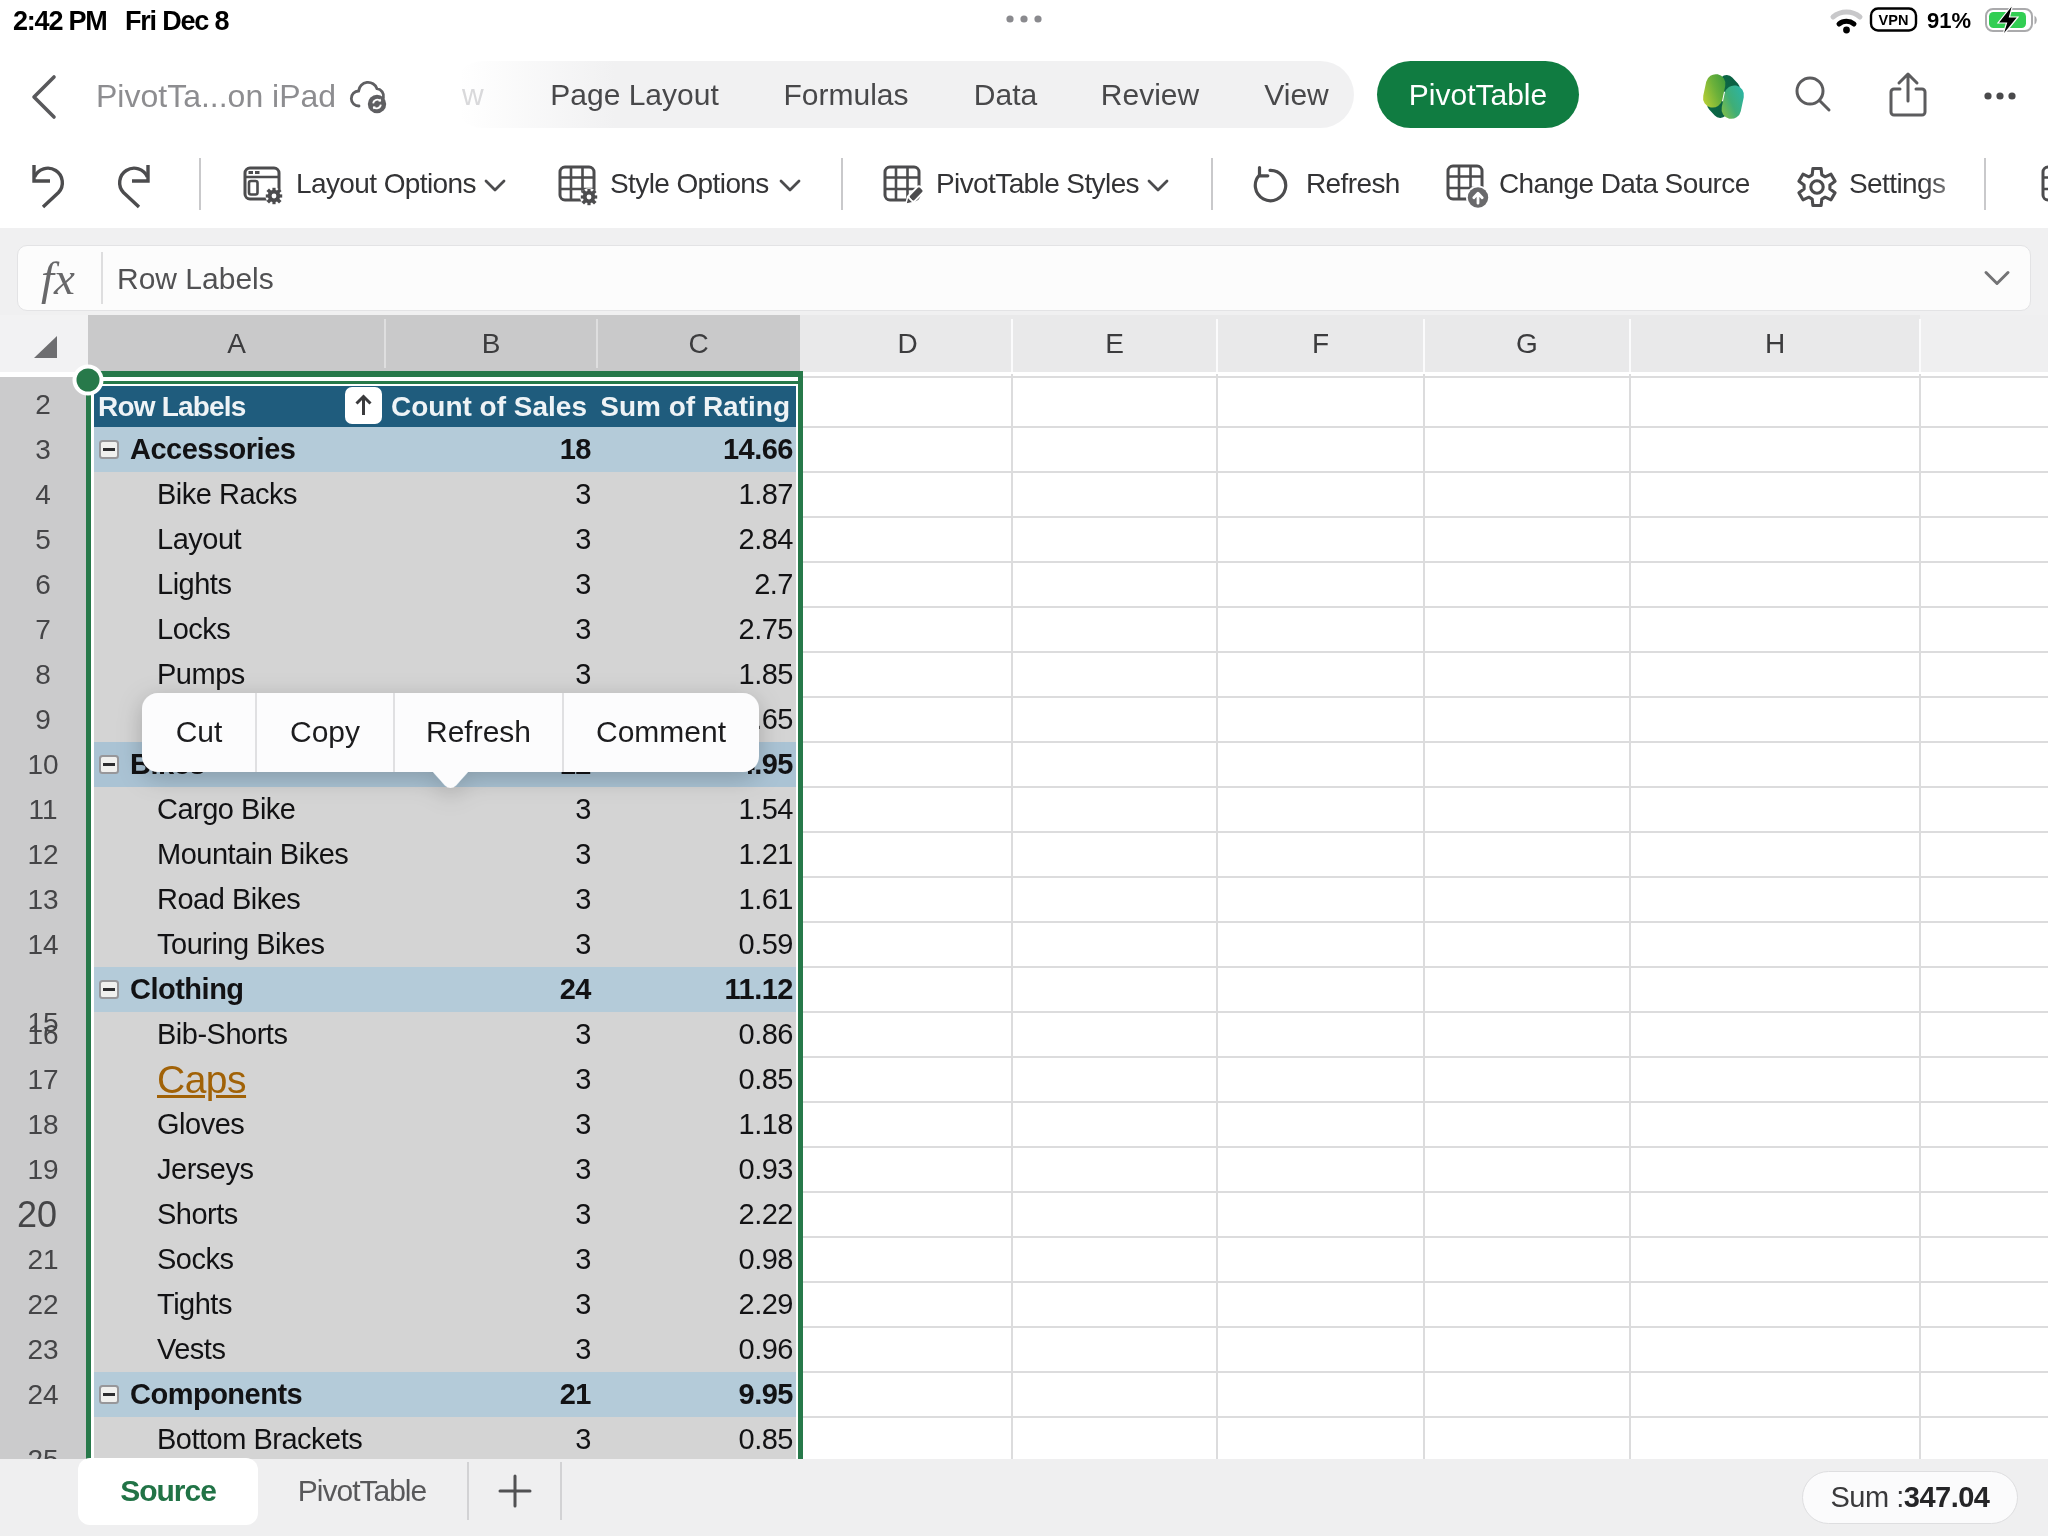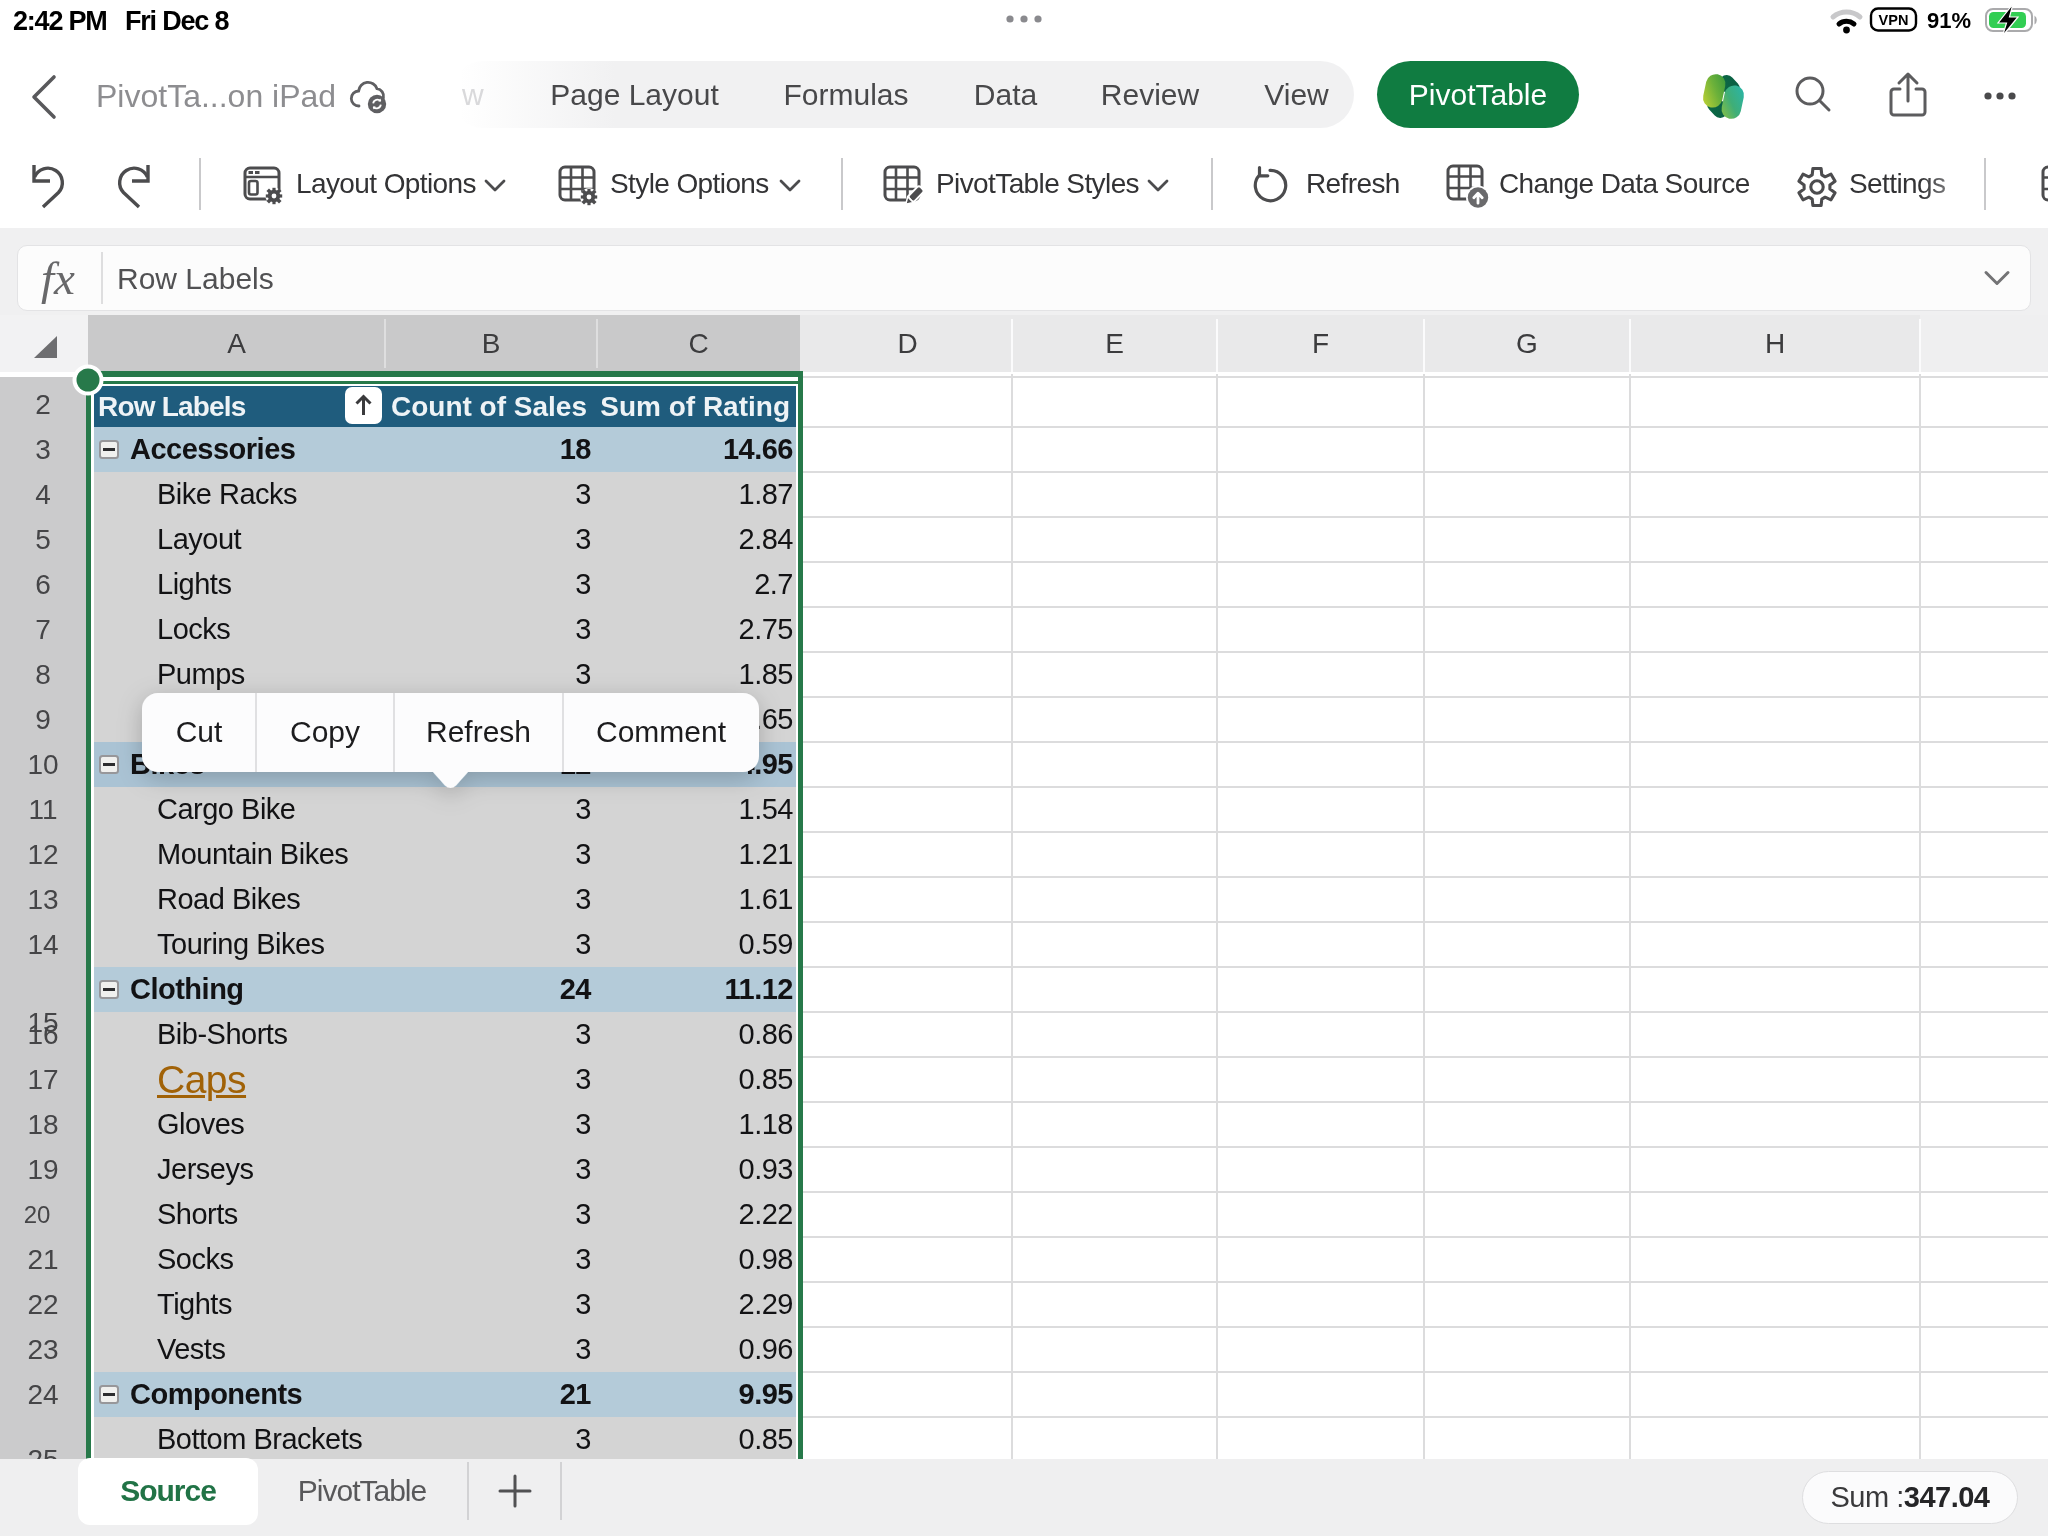--- a/index.html
+++ b/index.html
@@ -248,21 +248,21 @@
 <div style="position:absolute;left:0px;top:742px;width:86px;height:45px;font-size:28px;color:#454547;text-align:center;line-height:45px;">10</div>
 <div style="position:absolute;left:0px;top:787px;width:86px;height:45px;font-size:28px;color:#454547;text-align:center;line-height:45px;">11</div>
 <div style="position:absolute;left:0px;top:832px;width:86px;height:45px;font-size:28px;color:#454547;text-align:center;line-height:45px;">12</div>
 <div style="position:absolute;left:0px;top:877px;width:86px;height:45px;font-size:28px;color:#454547;text-align:center;line-height:45px;">13</div>
 <div style="position:absolute;left:0px;top:922px;width:86px;height:45px;font-size:28px;color:#454547;text-align:center;line-height:45px;">14</div>
 <div style="position:absolute;left:0px;top:967px;width:86px;height:45px;font-size:28px;color:#454547;text-align:center;line-height:45px;margin-top:33px;">15</div>
 <div style="position:absolute;left:0px;top:1012px;width:86px;height:45px;font-size:28px;color:#454547;text-align:center;line-height:45px;">16</div>
 <div style="position:absolute;left:0px;top:1057px;width:86px;height:45px;font-size:28px;color:#454547;text-align:center;line-height:45px;">17</div>
 <div style="position:absolute;left:0px;top:1102px;width:86px;height:45px;font-size:28px;color:#454547;text-align:center;line-height:45px;">18</div>
 <div style="position:absolute;left:0px;top:1147px;width:86px;height:45px;font-size:28px;color:#454547;text-align:center;line-height:45px;">19</div>
-<div style="position:absolute;left:0px;top:1192px;width:74px;height:45px;font-size:24px;color:#454547;text-align:center;line-height:45px;">20</div>
+<div style="position:absolute;left:0px;top:1192px;width:74px;height:45px;font-size:36px;color:#454547;text-align:center;line-height:45px;">20</div>
 <div style="position:absolute;left:0px;top:1237px;width:86px;height:45px;font-size:28px;color:#454547;text-align:center;line-height:45px;">21</div>
 <div style="position:absolute;left:0px;top:1282px;width:86px;height:45px;font-size:28px;color:#454547;text-align:center;line-height:45px;">22</div>
 <div style="position:absolute;left:0px;top:1327px;width:86px;height:45px;font-size:28px;color:#454547;text-align:center;line-height:45px;">23</div>
 <div style="position:absolute;left:0px;top:1372px;width:86px;height:45px;font-size:28px;color:#454547;text-align:center;line-height:45px;">24</div>
 <div style="position:absolute;left:0px;top:1417px;width:86px;height:45px;font-size:28px;color:#454547;text-align:center;line-height:45px;margin-top:20px;">25</div>
 <div style="position:absolute;left:94px;top:385.5px;width:701.5px;height:41.5px;background:#1F5C7D;"></div>
 <div style="position:absolute;left:94px;top:427px;width:701.5px;height:45px;background:#B4CBD9;"></div>
 <div style="position:absolute;left:94px;top:472px;width:701.5px;height:45px;background:#D4D4D4;"></div>
 <div style="position:absolute;left:94px;top:517px;width:701.5px;height:45px;background:#D4D4D4;"></div>
 <div style="position:absolute;left:94px;top:562px;width:701.5px;height:45px;background:#D4D4D4;"></div>

